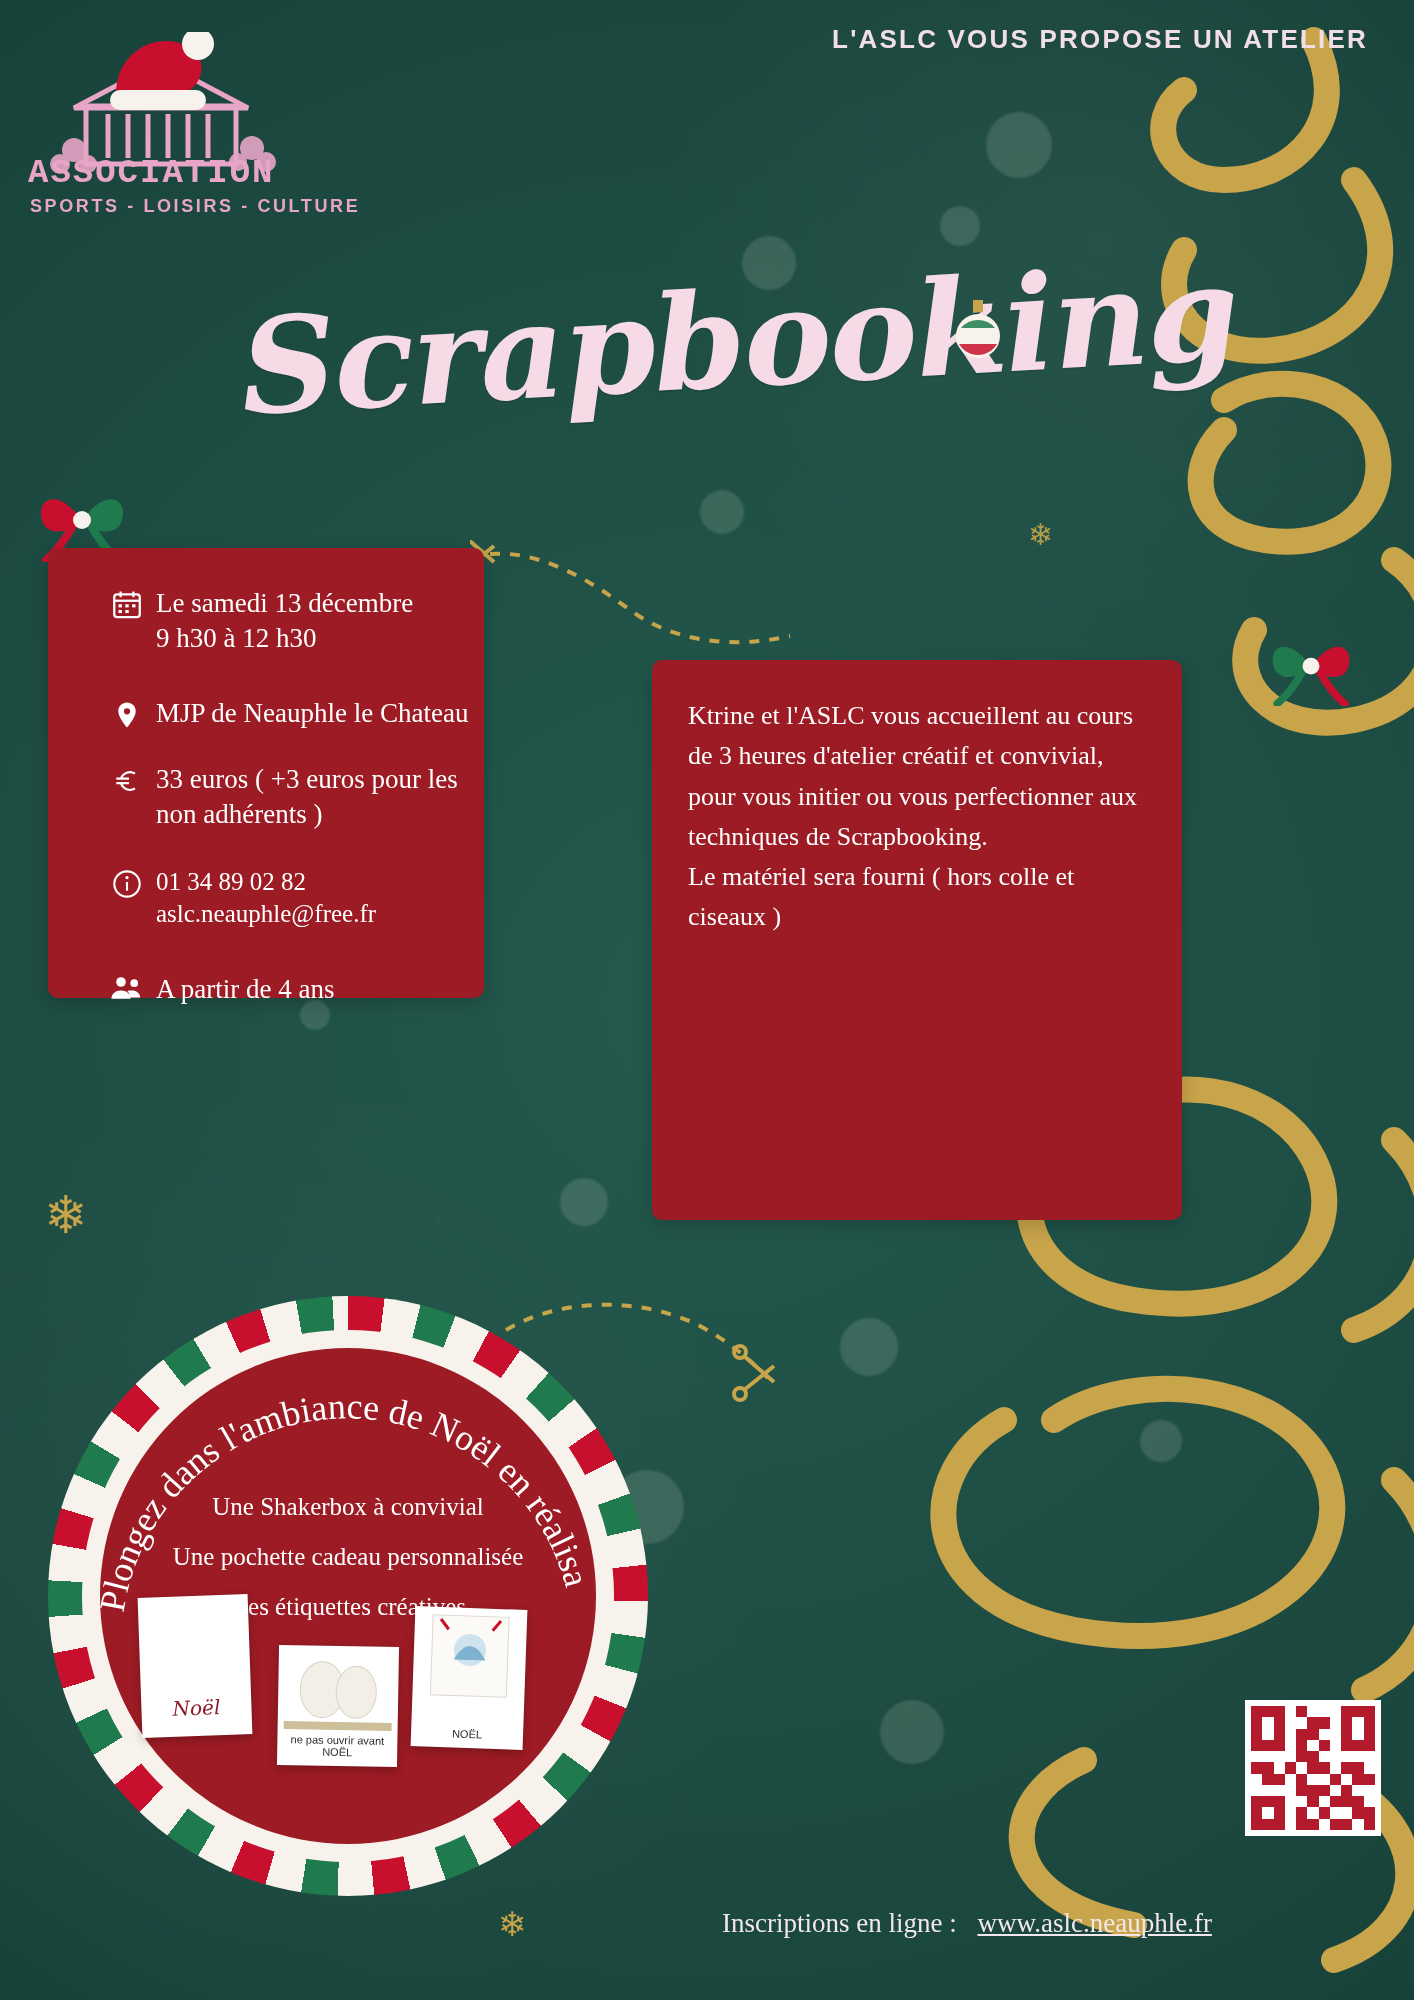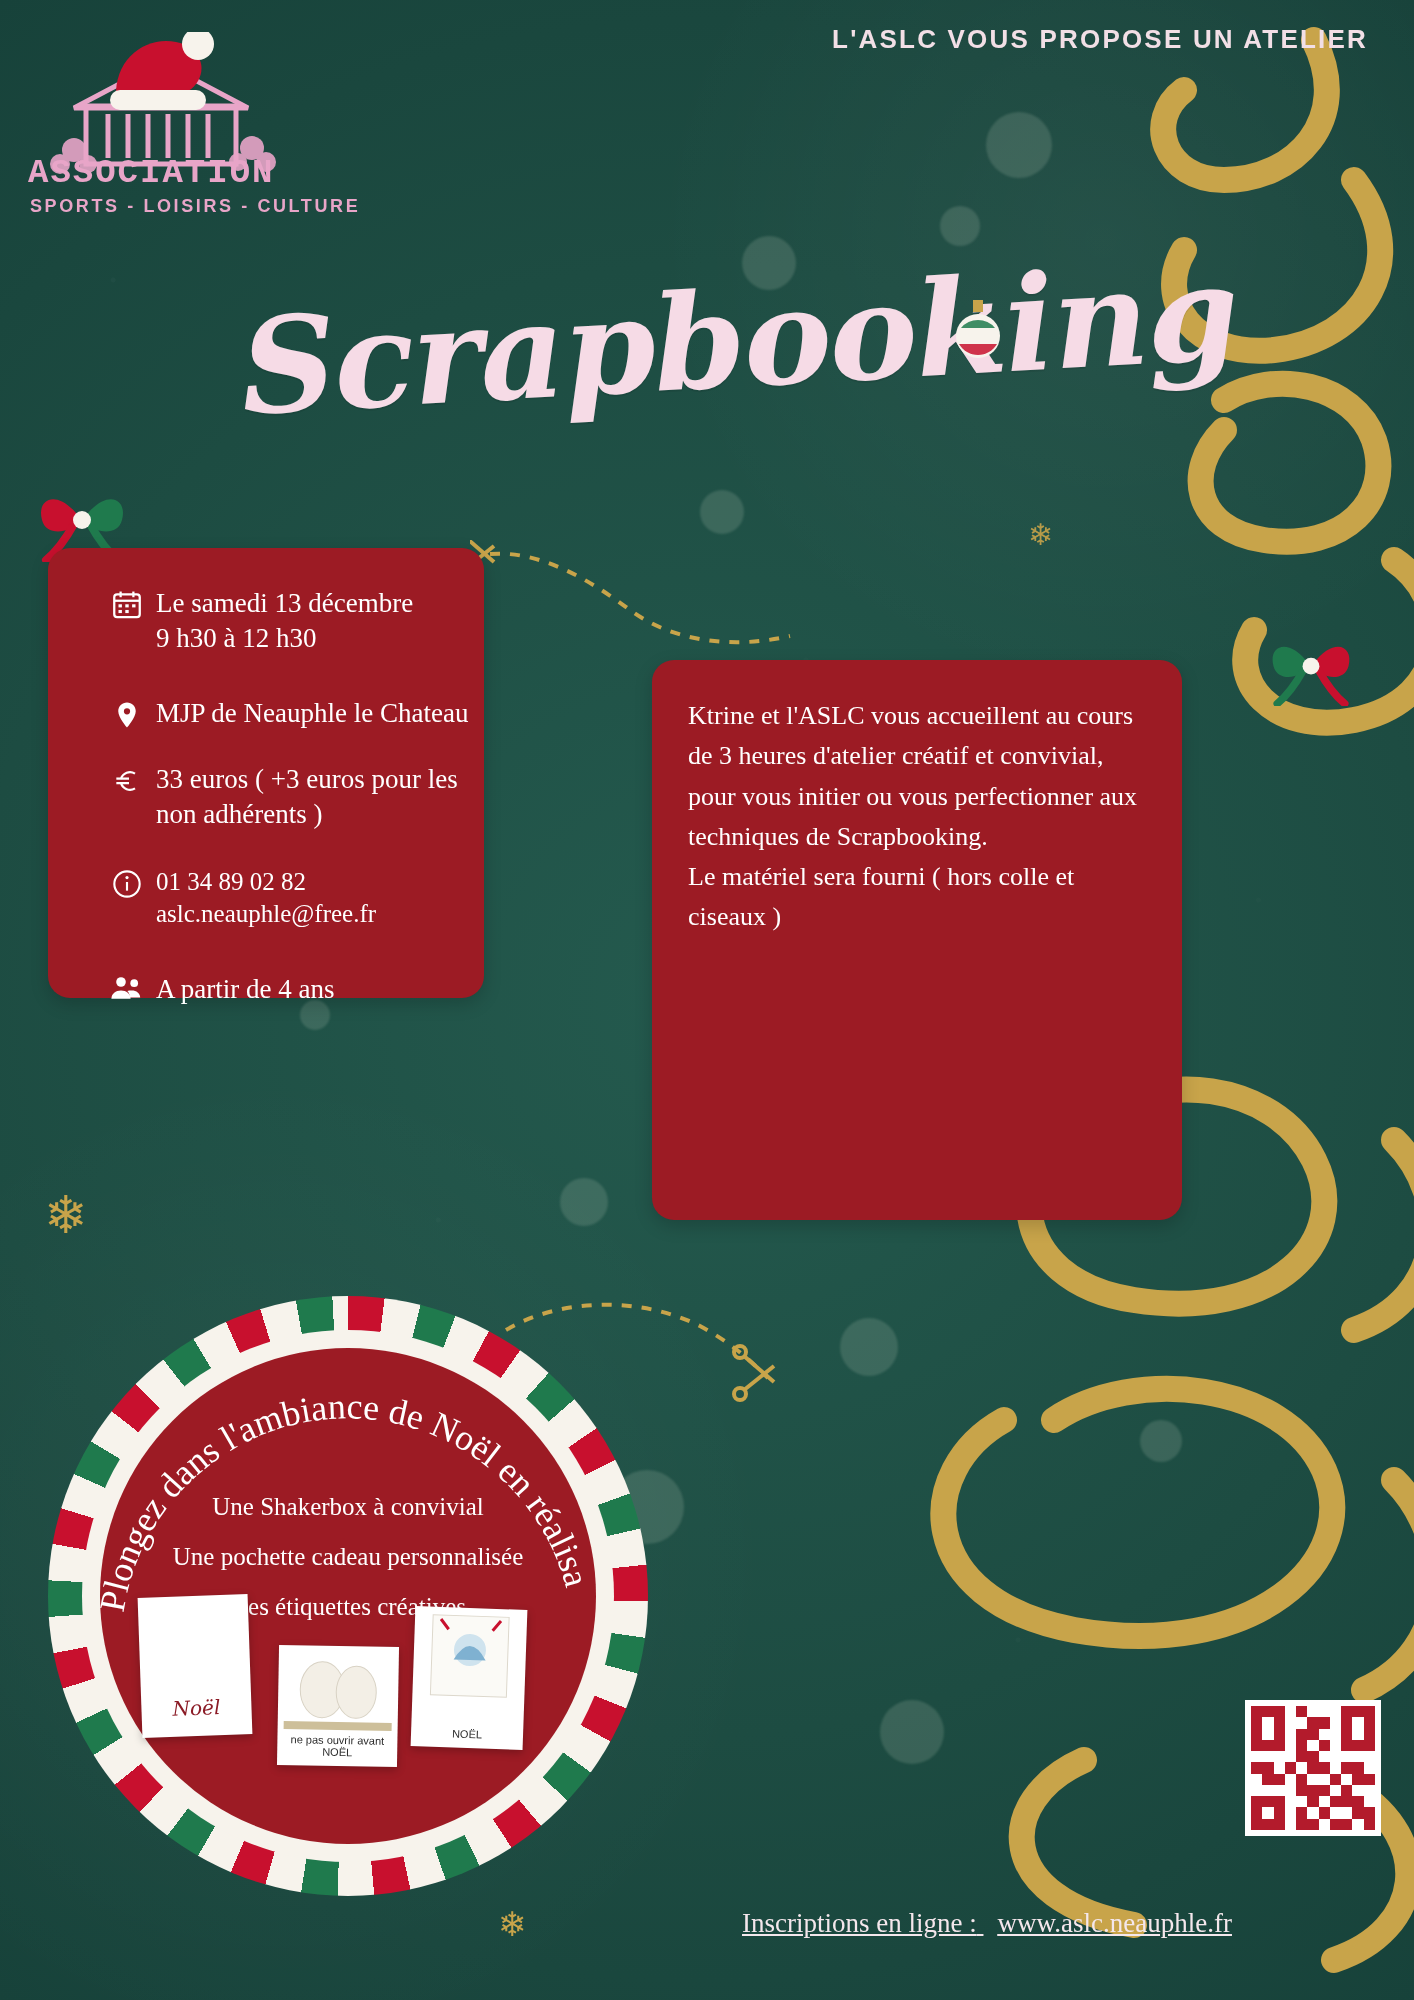--- a/index.html
+++ b/index.html
@@ -106,21 +106,21 @@
     font-size: 132px;
     letter-spacing: -2px;
     transform: rotate(-3.2deg);
     text-shadow: 0 2px 0 rgba(0,0,0,0.08);
   }
 
   
   .card {
     position: absolute;
     background: #9c1b24;
-    border-radius: 22px;
+    border-radius: 10px;
     box-shadow: 0 6px 18px rgba(0,0,0,0.18);
   }
   .card-info {
     left: 48px;
     top: 548px;
     width: 436px;
     height: 450px;
     padding: 0;
   }
   .info-row {
@@ -265,25 +265,24 @@
     display: grid;
     grid-template-columns: repeat(11, 1fr);
     grid-template-rows: repeat(11, 1fr);
   }
   .qr-grid i { background: #b31b2c; }
   .qr-grid i.off { background: #ffffff; }
 
   
   .footer {
     position: absolute;
-    left: 742px;
+    left: 722px;
     top: 1908px;
     color: #f4e7ec;
     font-size: 27px;
-    text-decoration: underline;
   }
   .footer a, .footer .url {
     color: #f4e7ec;
     text-decoration: underline;
     margin-left: 14px;
   }
 
   
   .bow { position: absolute; }
   .bow1 { left: 34px; top: 482px; width: 96px; height: 80px; }

